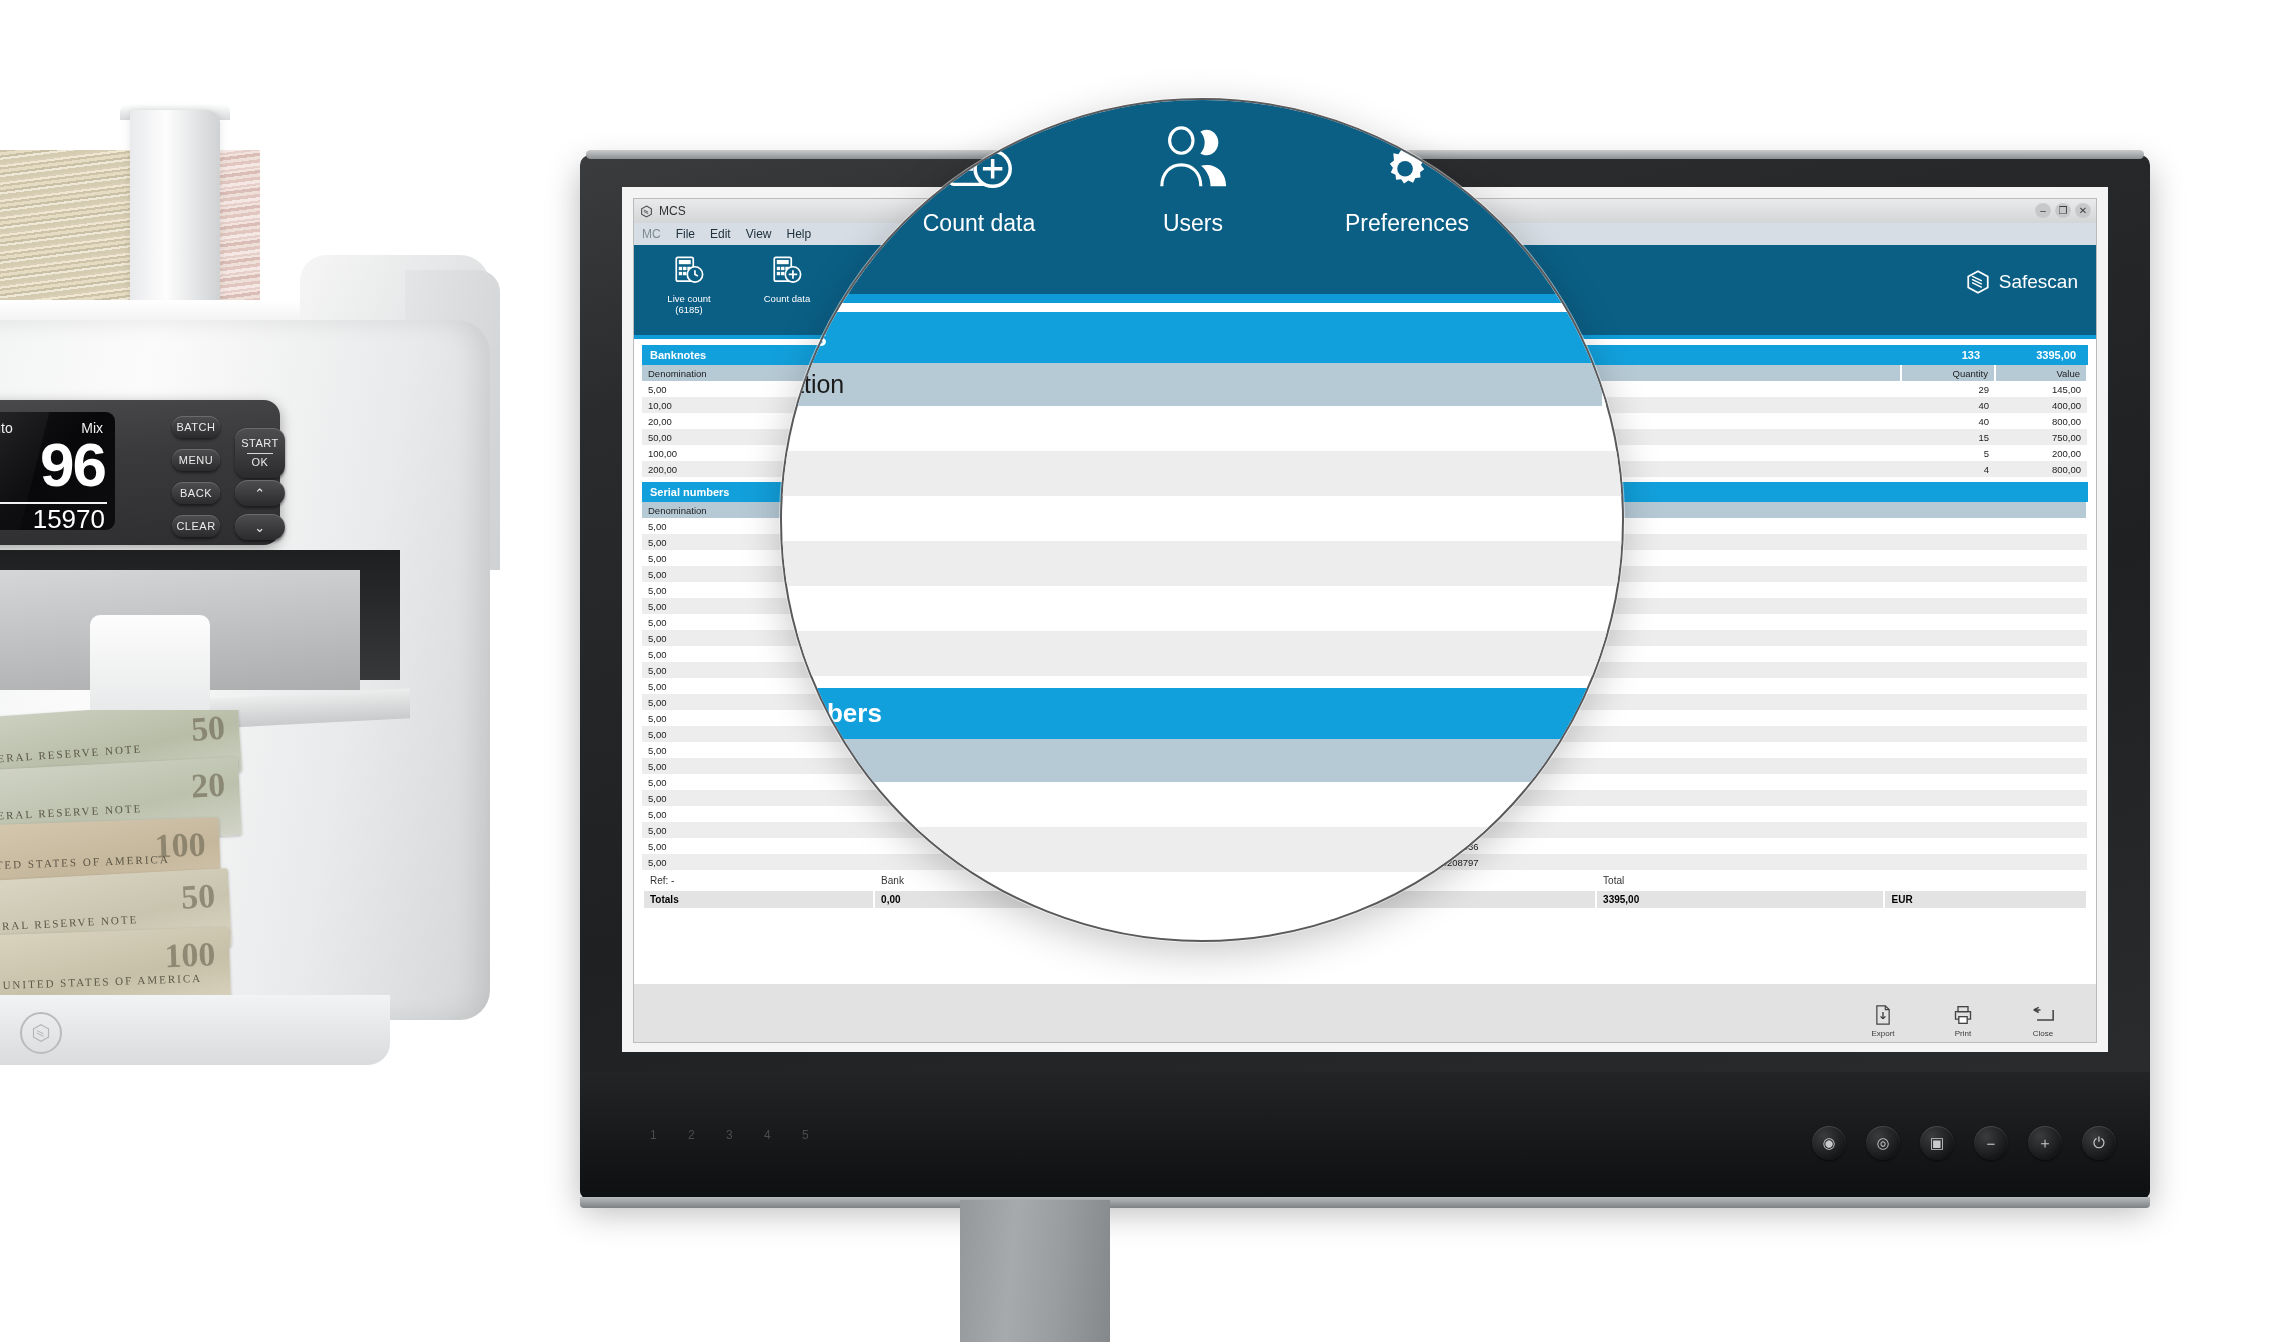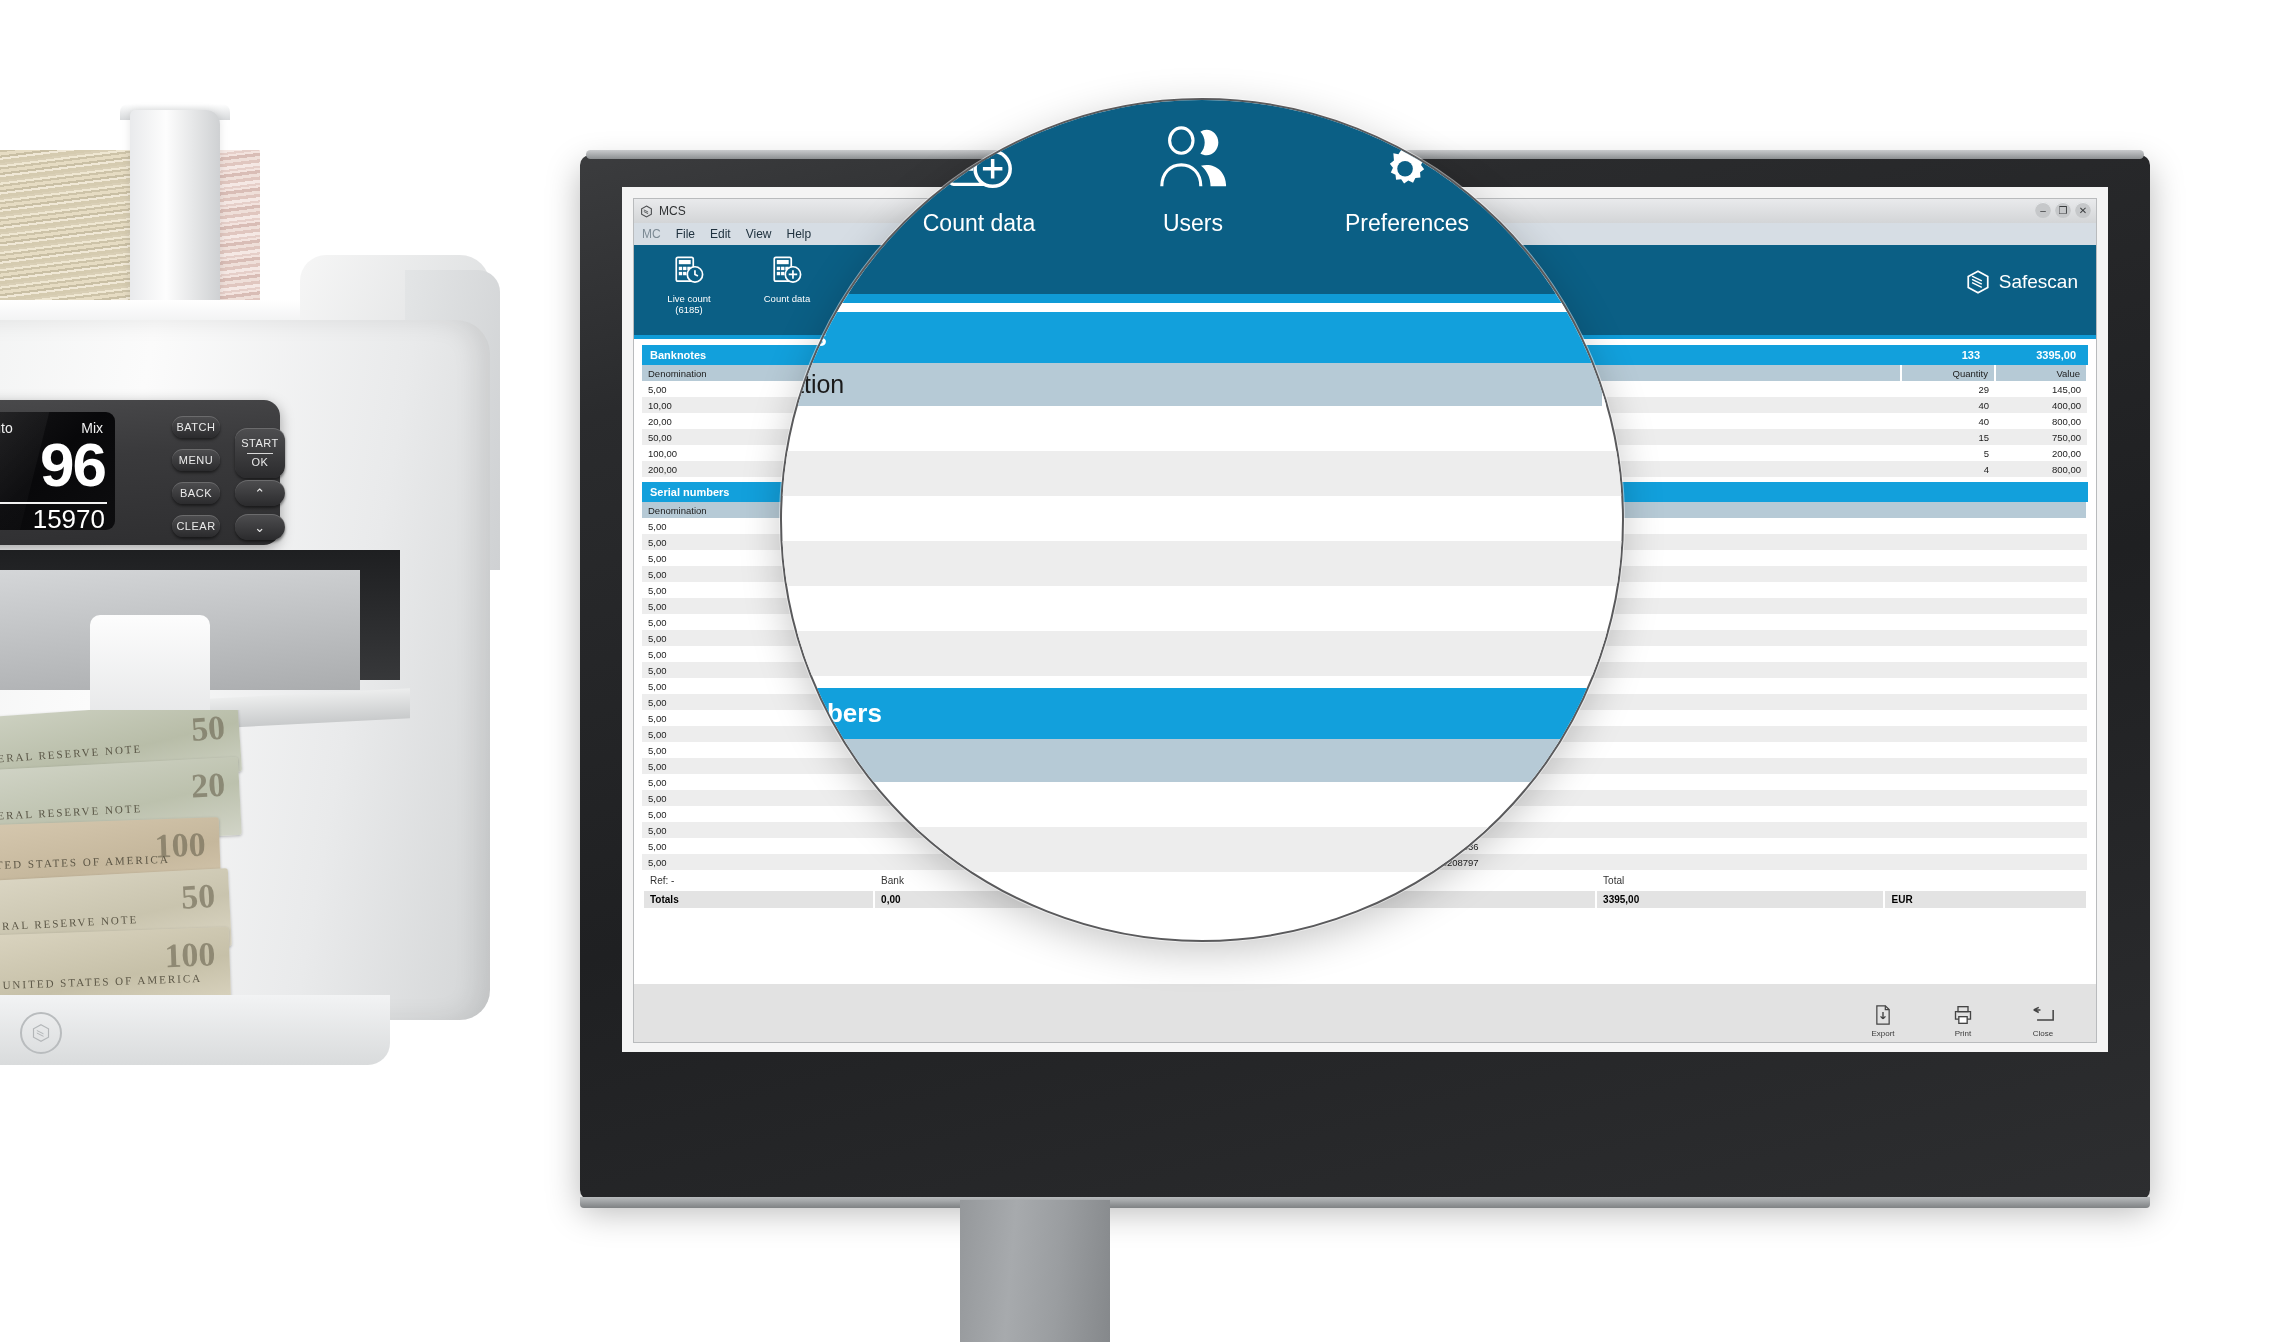--- a/index.html
+++ b/index.html
@@ -606,20 +606,31 @@
               </span>
               <span>Close</span>
             </div>
           </div>
         </div>
       </div>
 
     </div>
   </div>
 
+  <div class="mon-bottom-bar">
+    <div class="mon-digits">1 2 3 4 5</div>
+    <div class="mon-btns">
+      <div class="mon-btn">◉</div>
+      <div class="mon-btn">◎</div>
+      <div class="mon-btn">▣</div>
+      <div class="mon-btn">−</div>
+      <div class="mon-btn">＋</div>
+      <div class="mon-btn">⏻</div>
+    </div>
+  </div>
   <div class="mon-foot-strip"></div>
 </div>
 <div class="mon-stand-neck2" style="left:960px;transform:none;"></div>
 
 <div id="magnifier">
   <div class="mag-inner" style="left:-126px;top:0;">
 
     <div class="mag-ribbon">
       <div class="mag-rib-item">
         <span class="mag-rib-ico"></span>

